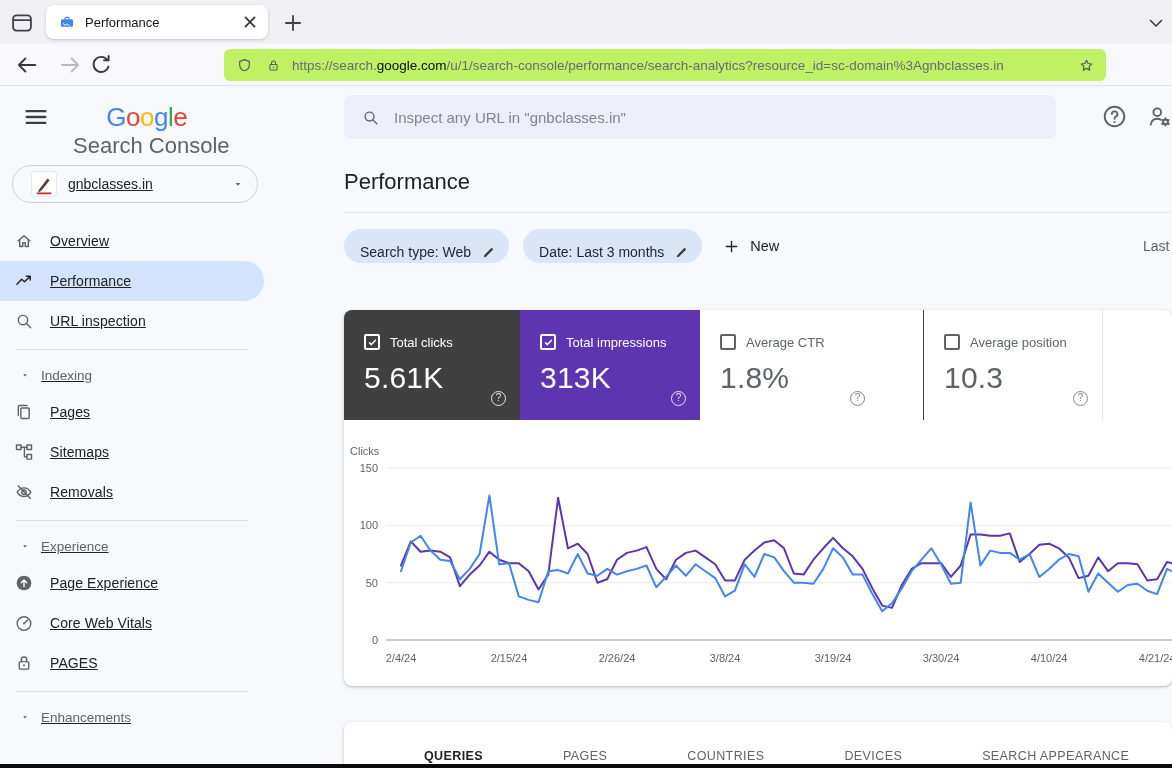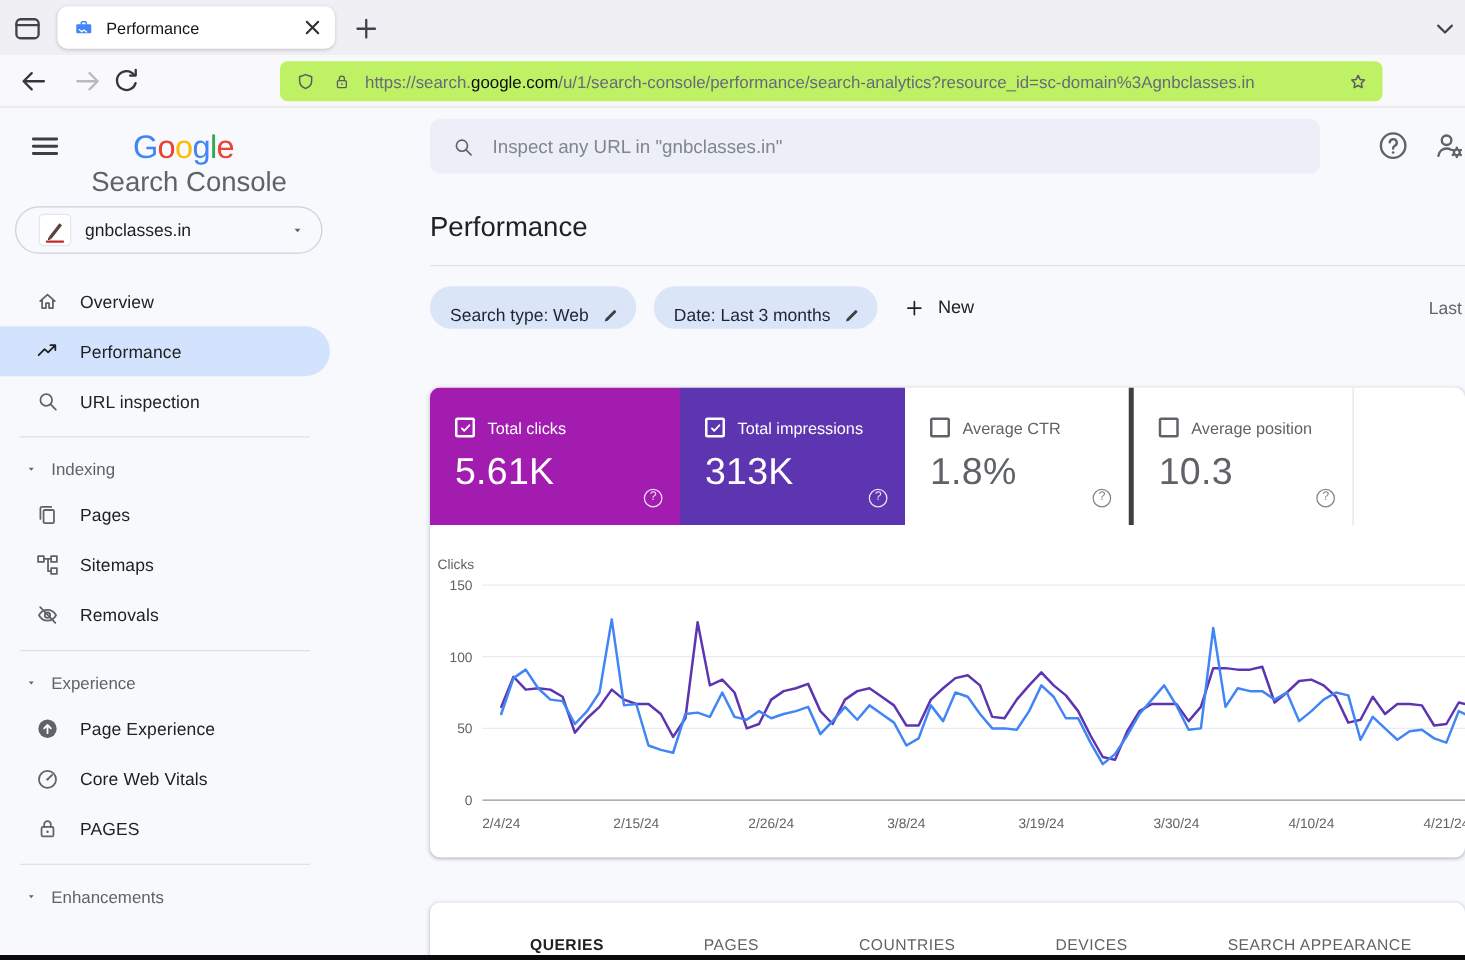--- a/index.html
+++ b/index.html
@@ -56,31 +56,31 @@
   .searchbar .sic svg { width:19px; height:19px; }
   .searchbar input { flex:1; border:none; outline:none; background:transparent; font-size:15px;
                      font-family:"Liberation Sans",sans-serif; color:#202124; }
   .searchbar input::placeholder { color:#80868b; }
   .hdr-ic { position:absolute; top:17px; width:27px; height:27px; color:#5f6368; }
   .hdr-ic svg { width:25px; height:25px; }
   .help-btn { left:1101px; }
   .usergear-btn { left:1146px; }
 
   
-  .sidebar { position:absolute; left:0; top:148px; width:264px; height:616px; overflow:hidden; }
+  .sidebar { position:absolute; left:0; top:148px; width:264px; height:616px; overflow:hidden;text-decoration:underline; }
   .property { margin:17px 0 0 12px; width:246px; height:38px; border:1px solid #cdd2da; border-radius:19px;
               display:flex; align-items:center; }
   .prop-fav { width:24px; height:24px; margin-left:19px; background:#fff; border-radius:3px;
               box-shadow:0 0 0 1px #e4e7ec; display:flex; align-items:center; justify-content:center; }
   .prop-fav svg { width:17px; height:17px; }
   .prop-name { margin-left:12px; font-size:14px; font-weight:500; color:#202124; }
   .prop-caret { margin-left:auto; margin-right:13px; width:12px; height:12px; color:#5f6368; }
   .prop-caret svg { width:12px; height:12px; }
   #sidebar-nav { margin-top:18px; }
-  .nav-item { height:40px; display:flex; align-items:center; padding-left:28px; font-size:14px;
+  .nav-item { height:40px; display:flex; align-items:center; padding-left:14px; font-size:14px;
               color:#202124; cursor:pointer; }
   .nav-item .ic { width:20px; height:20px; margin-right:16px; color:#5f6368; }
   .nav-item span { letter-spacing:.1px; }
   .nav-item.selected { background:#d3e3fd; border-radius:0 20px 20px 0; font-weight:500; }
   .nav-item.selected .ic { color:#202124; }
   .nav-divider { height:1px; background:#dde0e6; margin:8px 16px; }
   .section-header { height:34px; display:flex; align-items:center; padding-left:20px; color:#5f6368;
                     font-size:13.5px; cursor:pointer; }
   .section-header .ic { width:10px; height:10px; margin-right:11px; color:#5f6368; }
 
@@ -96,21 +96,21 @@
              font-size:14.5px; font-weight:500; color:#202124; }
   .new-btn .iwrap { width:19px; height:19px; color:#202124; }
   .new-btn svg { width:19px; height:19px; }
   .last-text { position:absolute; left:879px; top:90px; font-size:14px; color:#5f6368; white-space:nowrap; }
 
   .card { position:absolute; left:80px; background:#fff; border-radius:8px; overflow:hidden;
           box-shadow:0 1px 2px rgba(60,64,67,.22), 0 1px 3px 1px rgba(60,64,67,.11); }
   .chart-card { top:162px; width:828px; height:376px; }
   .metrics { display:flex; height:110px; }
   .metric { position:relative; padding:24px 0 0 20px; cursor:pointer; }
-  .metric.plain + .metric.plain { border-left:4px solid #404040; }
+  .metric.plain + .metric.plain { border-left:1px solid #404040;margin-left:44px; }
   .metric.last { border-right:1px solid #e1e4ea; }
   .m-top { display:flex; align-items:center; gap:10px; }
   .cb { width:16px; height:16px; border:2px solid #5f6368; border-radius:2px; display:flex;
         align-items:center; justify-content:center; flex:none; }
   .cb svg { width:11px; height:11px; stroke-width:3.2; }
   .metric.colored { color:#fff; }
   .metric.colored .cb { border-color:#fff; color:#fff; }
   .metric.colored .m-label { color:#fff; }
   .metric.colored .m-value { color:#fff; }
   .metric.colored .m-help { color:rgba(255,255,255,.85); border-color:rgba(255,255,255,.85); }
@@ -377,21 +377,21 @@
               <path d="M12 5.5v13M5.5 12h13"></path>
             </svg>
           </span>
         <span>New</span>
       </div>
     </div>
     <div class="last-text">Last</div>
 
     <section class="card chart-card">
       <div class="metrics" id="metrics">
-          <div class="metric colored" style="width:200px;background:#a21caf">
+          <div class="metric colored" style="width:176px;background:#404040">
             <div class="m-top">
               <span class="cb checked">
                 <svg class="ic" viewBox="0 0 24 24" fill="none" stroke="currentColor" stroke-width="1.7" stroke-linecap="round" stroke-linejoin="round">
                   <path d="M5.5 12.6l4 4L18.5 7"></path>
                 </svg>
               </span>
               <span class="m-label">Total clicks</span>
             </div>
             <div class="m-value">5.61K</div>
             <span class="m-help">?</span>

